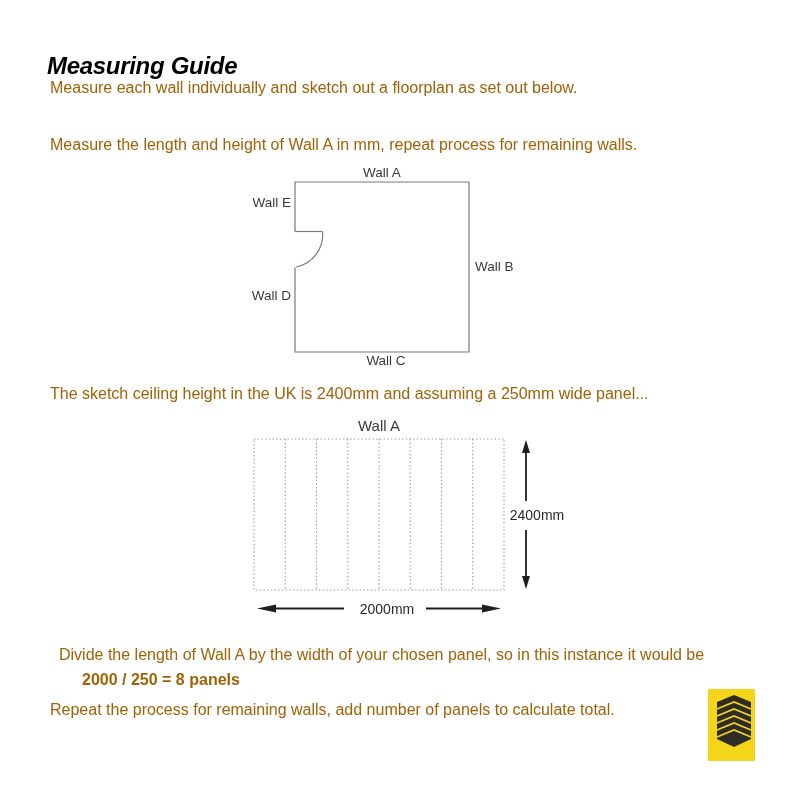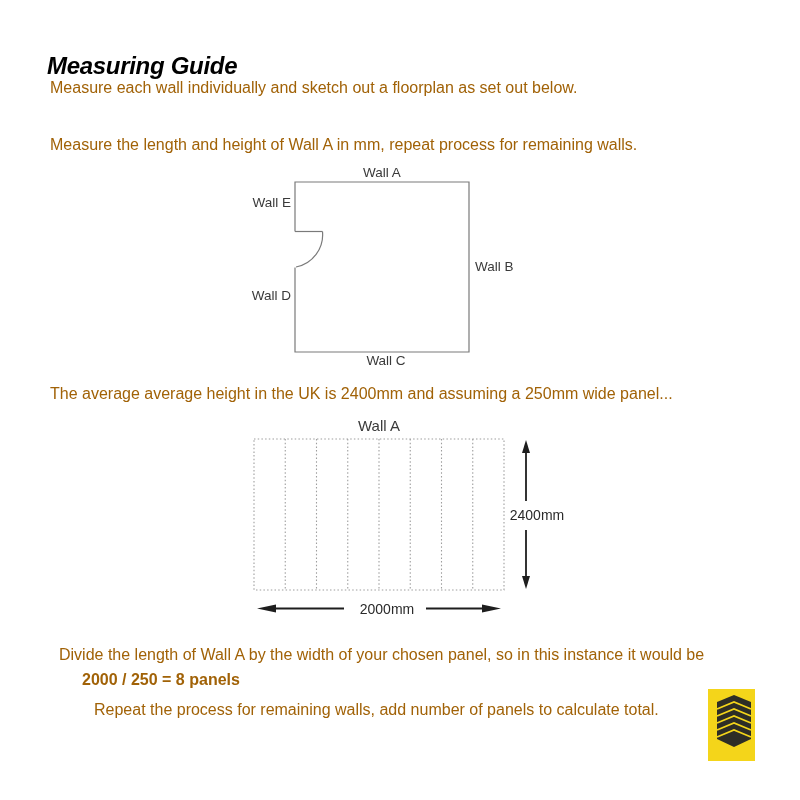--- a/index.html
+++ b/index.html
@@ -11,21 +11,21 @@
   .page-title{
     left:47px;top:37px;font-size:24px;font-weight:bold;color:#000000;
     letter-spacing:-0.3px;line-height:26px;font-style:italic;
   }
   .para{font-size:16px;line-height:20px;color:#a16207;white-space:nowrap;}
   .p1{left:50px;top:78px;}
   .p2{left:50px;top:115px;margin-top:20px;}
   .p3{left:50px;top:384px;}
   .p4{left:59px;top:645px;}
   .p5{left:50px;top:670px;font-weight:bold;margin-left:32px;}
-  .p6{left:50px;top:700px;margin-left:44px;}
+  .p6{left:50px;top:700px;}
   svg text{font-family:"Liberation Sans",sans-serif;fill:#3a3a3a;}
   .wall-label{font-size:13.5px;}
   .plan-line{stroke:#7a7a7a;stroke-width:1.2;fill:none;}
   .panel-outline,
   .panel-dividers line{stroke:#9e9e9e;stroke-width:1.1;fill:none;stroke-dasharray:1.5 2.2;}
   .dim-line{stroke:#1e1e1e;stroke-width:1.8;fill:none;}
   .dim-head{fill:#1e1e1e;stroke:none;}
   .dim-label{font-size:14px;fill:#2a2a2a;}
   .panel-title{font-size:15px;}
 </style>
@@ -41,21 +41,21 @@
   <path class="plan-line" d="M295,231.5 L295,182 L469,182 L469,352 L295,352 L295,267.5"></path>
   <line class="plan-line" x1="295" y1="231.5" x2="322.5" y2="231.5"></line>
   <path class="plan-line" d="M322.5,231.5 A33,33 0 0 1 296,267"></path>
   <text class="wall-label" text-anchor="middle" x="382" y="177">Wall A</text>
   <text class="wall-label" text-anchor="end" x="291" y="207">Wall E</text>
   <text class="wall-label" text-anchor="start" x="475" y="271">Wall B</text>
   <text class="wall-label" text-anchor="end" x="291" y="300">Wall D</text>
   <text class="wall-label" text-anchor="middle" x="386" y="365">Wall C</text>
 </svg>
 
-<div class="abs para p3">The average average height in the UK is 2400mm and assuming a 250mm wide panel...</div>
+<div class="abs para p3">The sketch ceiling height in the UK is 2400mm and assuming a 250mm wide panel...</div>
 
 <svg class="abs" style="left:240px;top:413px;" width="330" height="212" viewBox="240 413 330 212">
   <text class="panel-title" text-anchor="middle" x="379" y="431">Wall A</text>
 
   <rect class="panel-outline" x="254" y="439" width="250" height="151"></rect>
   <g class="panel-dividers">
       <line x1="285.25" x2="285.25" y1="439" y2="590"></line>
       <line x1="316.5" x2="316.5" y1="439" y2="590"></line>
       <line x1="347.75" x2="347.75" y1="439" y2="590"></line>
       <line x1="379" x2="379" y1="439" y2="590"></line>

